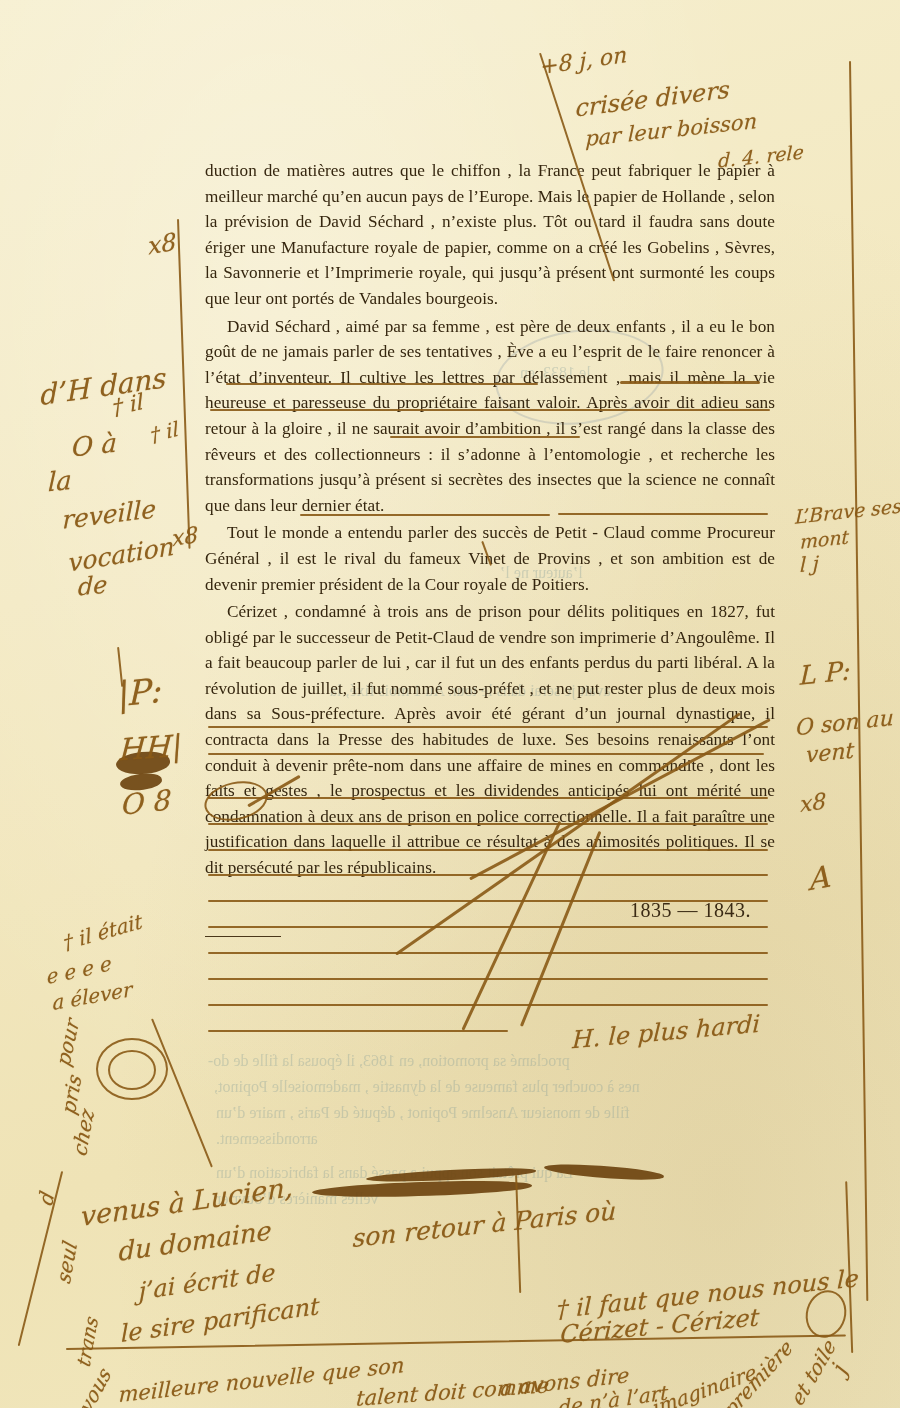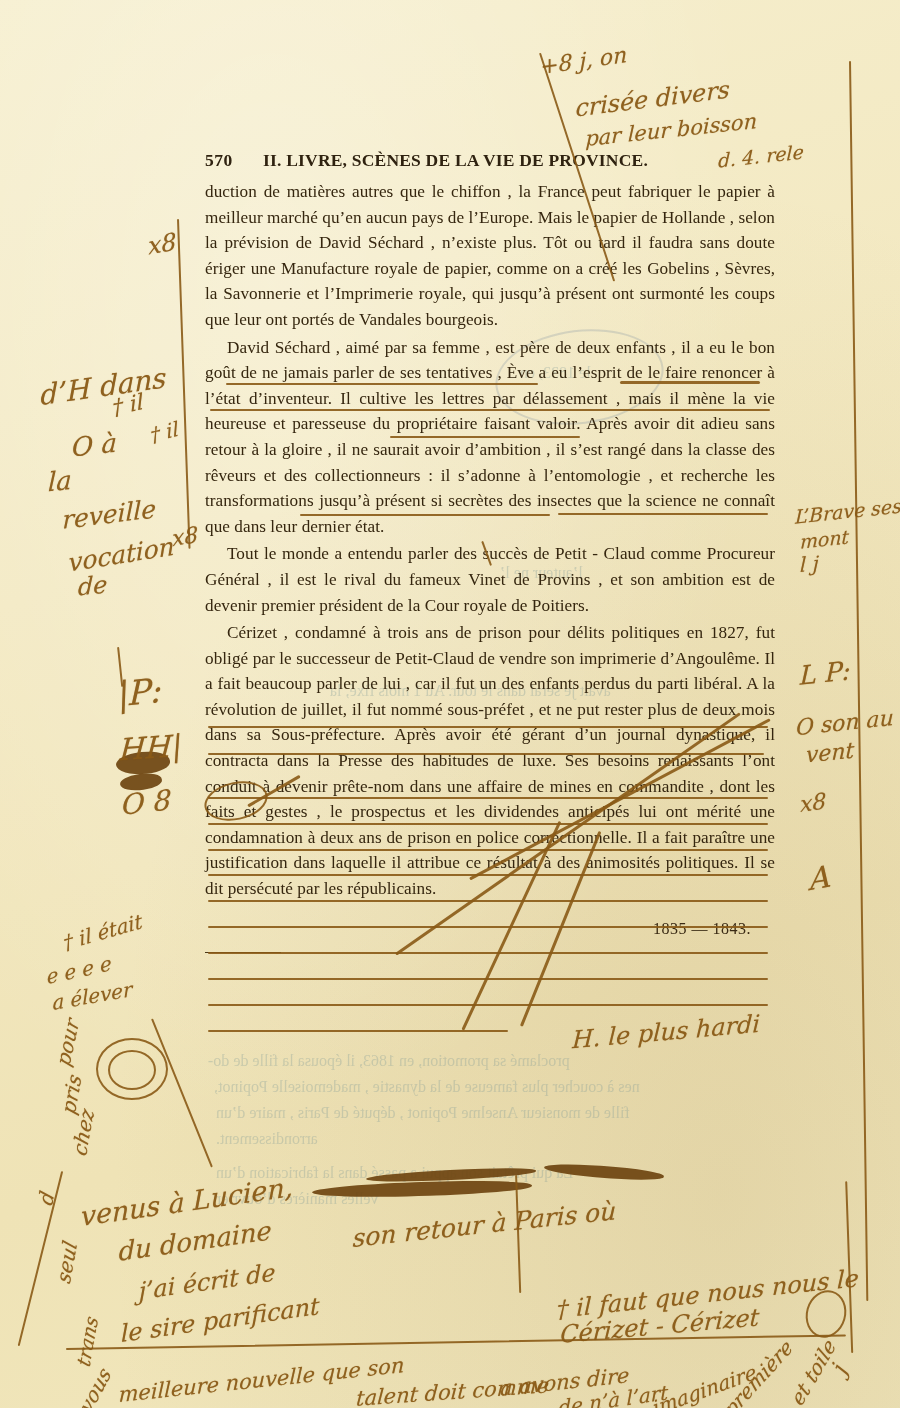--- a/index.html
+++ b/index.html
@@ -63,21 +63,21 @@
   }
   p.body.indent {
     text-indent: 22px;
     margin-top: 2px;
     font-family: Liberation Serif, serif;
   }
   .date-line {
     margin-top: 18px;
     text-align: right;
     padding-right: 24px;
-    font-size: 16px;
+    font-size: 20px;
     letter-spacing: 0.5px;
   }
   .rule {
     width: 76px;
     height: 1.6px;
     background: #4a371a;
     margin: 14px 0 6px 0;
   }
   .colophon {
     margin-top: 56px;
@@ -156,23 +156,20 @@
   <div class="ghost" style="left:330px; top:678px;">avait je serai dans le tour. Au 1 mois fixé, la</div>
   <div class="ghost" style="left:208px; top:1048px;">proclamé sa promotion, en 1863, il épousa la fille de do-</div>
   <div class="ghost" style="left:214px; top:1074px;">nes à coucher plus fameuse de la dynastie , mademoiselle Popinot,</div>
   <div class="ghost" style="left:216px; top:1100px;">fille de monsieur Anselme Popinot , député de Paris , maire d’un</div>
   <div class="ghost" style="left:216px; top:1126px;">arrondissement.</div>
   <div class="ghost" style="left:216px; top:1160px;">La qui prêtait son appui a passé dans la fabrication d’un</div>
   <div class="ghost" style="left:216px; top:1186px;">velles manières d’ouvrier</div>
   <div class="stamp"></div>
 
   <div class="column">
-    <div class="head-line">
-      <span class="folio">570</span><span class="head-title">II. LIVRE, SCÈNES DE LA VIE DE PROVINCE.</span>
-    </div>
 
     <p class="body first">duction de matières autres que le chiffon , la France peut fabriquer le papier à meilleur marché qu’en aucun pays de l’Europe. Mais le papier de Hollande , selon la prévision de David Séchard , n’existe plus. Tôt ou tard il faudra sans doute ériger une Manufacture royale de papier, comme on a créé les Gobelins , Sèvres, la Savonnerie et l’Imprimerie royale, qui jusqu’à présent ont surmonté les coups que leur ont portés de Vandales bourgeois.</p>
     <p class="body indent">David Séchard , aimé par sa femme , est père de deux enfants , il a eu le bon goût de ne jamais parler de ses tentatives , Ève a eu l’esprit de le faire renoncer à l’état d’inventeur. Il cultive les lettres par délassement , mais il mène la vie heureuse et paresseuse du propriétaire faisant valoir. Après avoir dit adieu sans retour à la gloire , il ne saurait avoir d’ambition , il s’est rangé dans la classe des rêveurs et des collectionneurs : il s’adonne à l’entomologie , et recherche les transformations jusqu’à présent si secrètes des insectes que la science ne connaît que dans leur dernier état.</p>
     <p class="body indent">Tout le monde a entendu parler des succès de Petit - Claud comme Procureur Général , il est le rival du fameux Vinet de Provins , et son ambition est de devenir premier président de la Cour royale de Poitiers.</p>
     <p class="body indent">Cérizet , condamné à trois ans de prison pour délits politiques en 1827, fut obligé par le successeur de Petit-Claud de vendre son imprimerie d’Angoulême. Il a fait beaucoup parler de lui , car il fut un des enfants perdus du parti libéral. A la révolution de juillet, il fut nommé sous-préfet , et ne put rester plus de deux mois dans sa Sous-préfecture. Après avoir été gérant d’un journal dynastique, il contracta dans la Presse des habitudes de luxe. Ses besoins renaissants l’ont conduit à devenir prête-nom dans une affaire de mines en commandite , dont les faits et gestes , le prospectus et les dividendes anticipés lui ont mérité une condamnation à deux ans de prison en police correctionnelle. Il a fait paraître une justification dans laquelle il attribue ce résultat à des animosités politiques. Il se dit persécuté par les républicains.</p>
 
     <div class="date-line">1835 — 1843.</div>
     <div class="rule"></div>
   </div>
 

